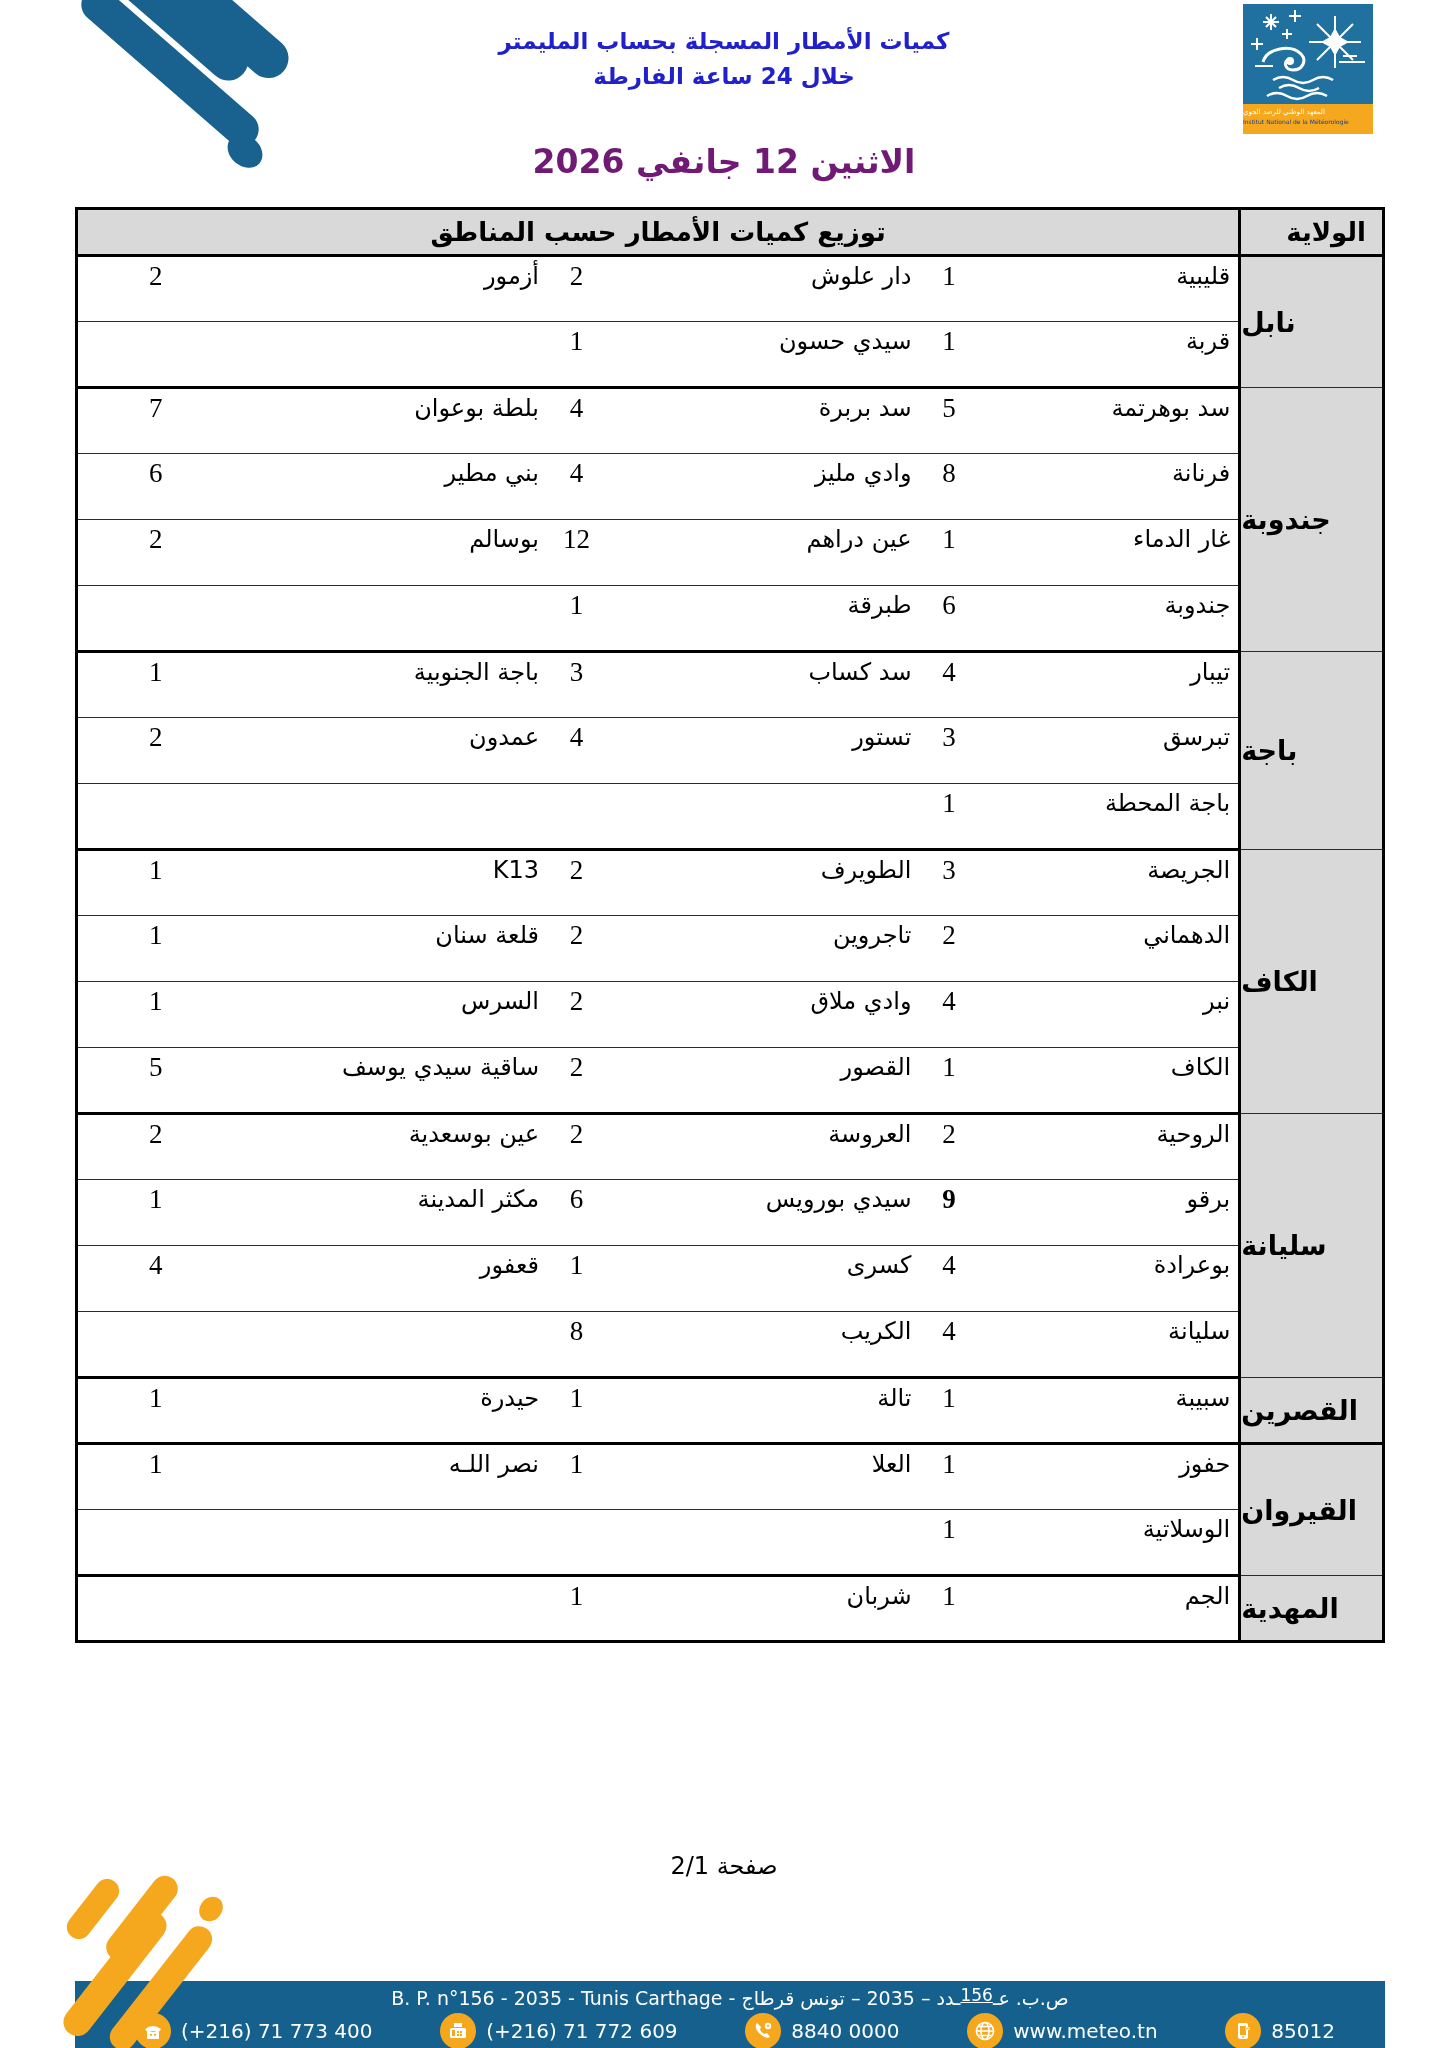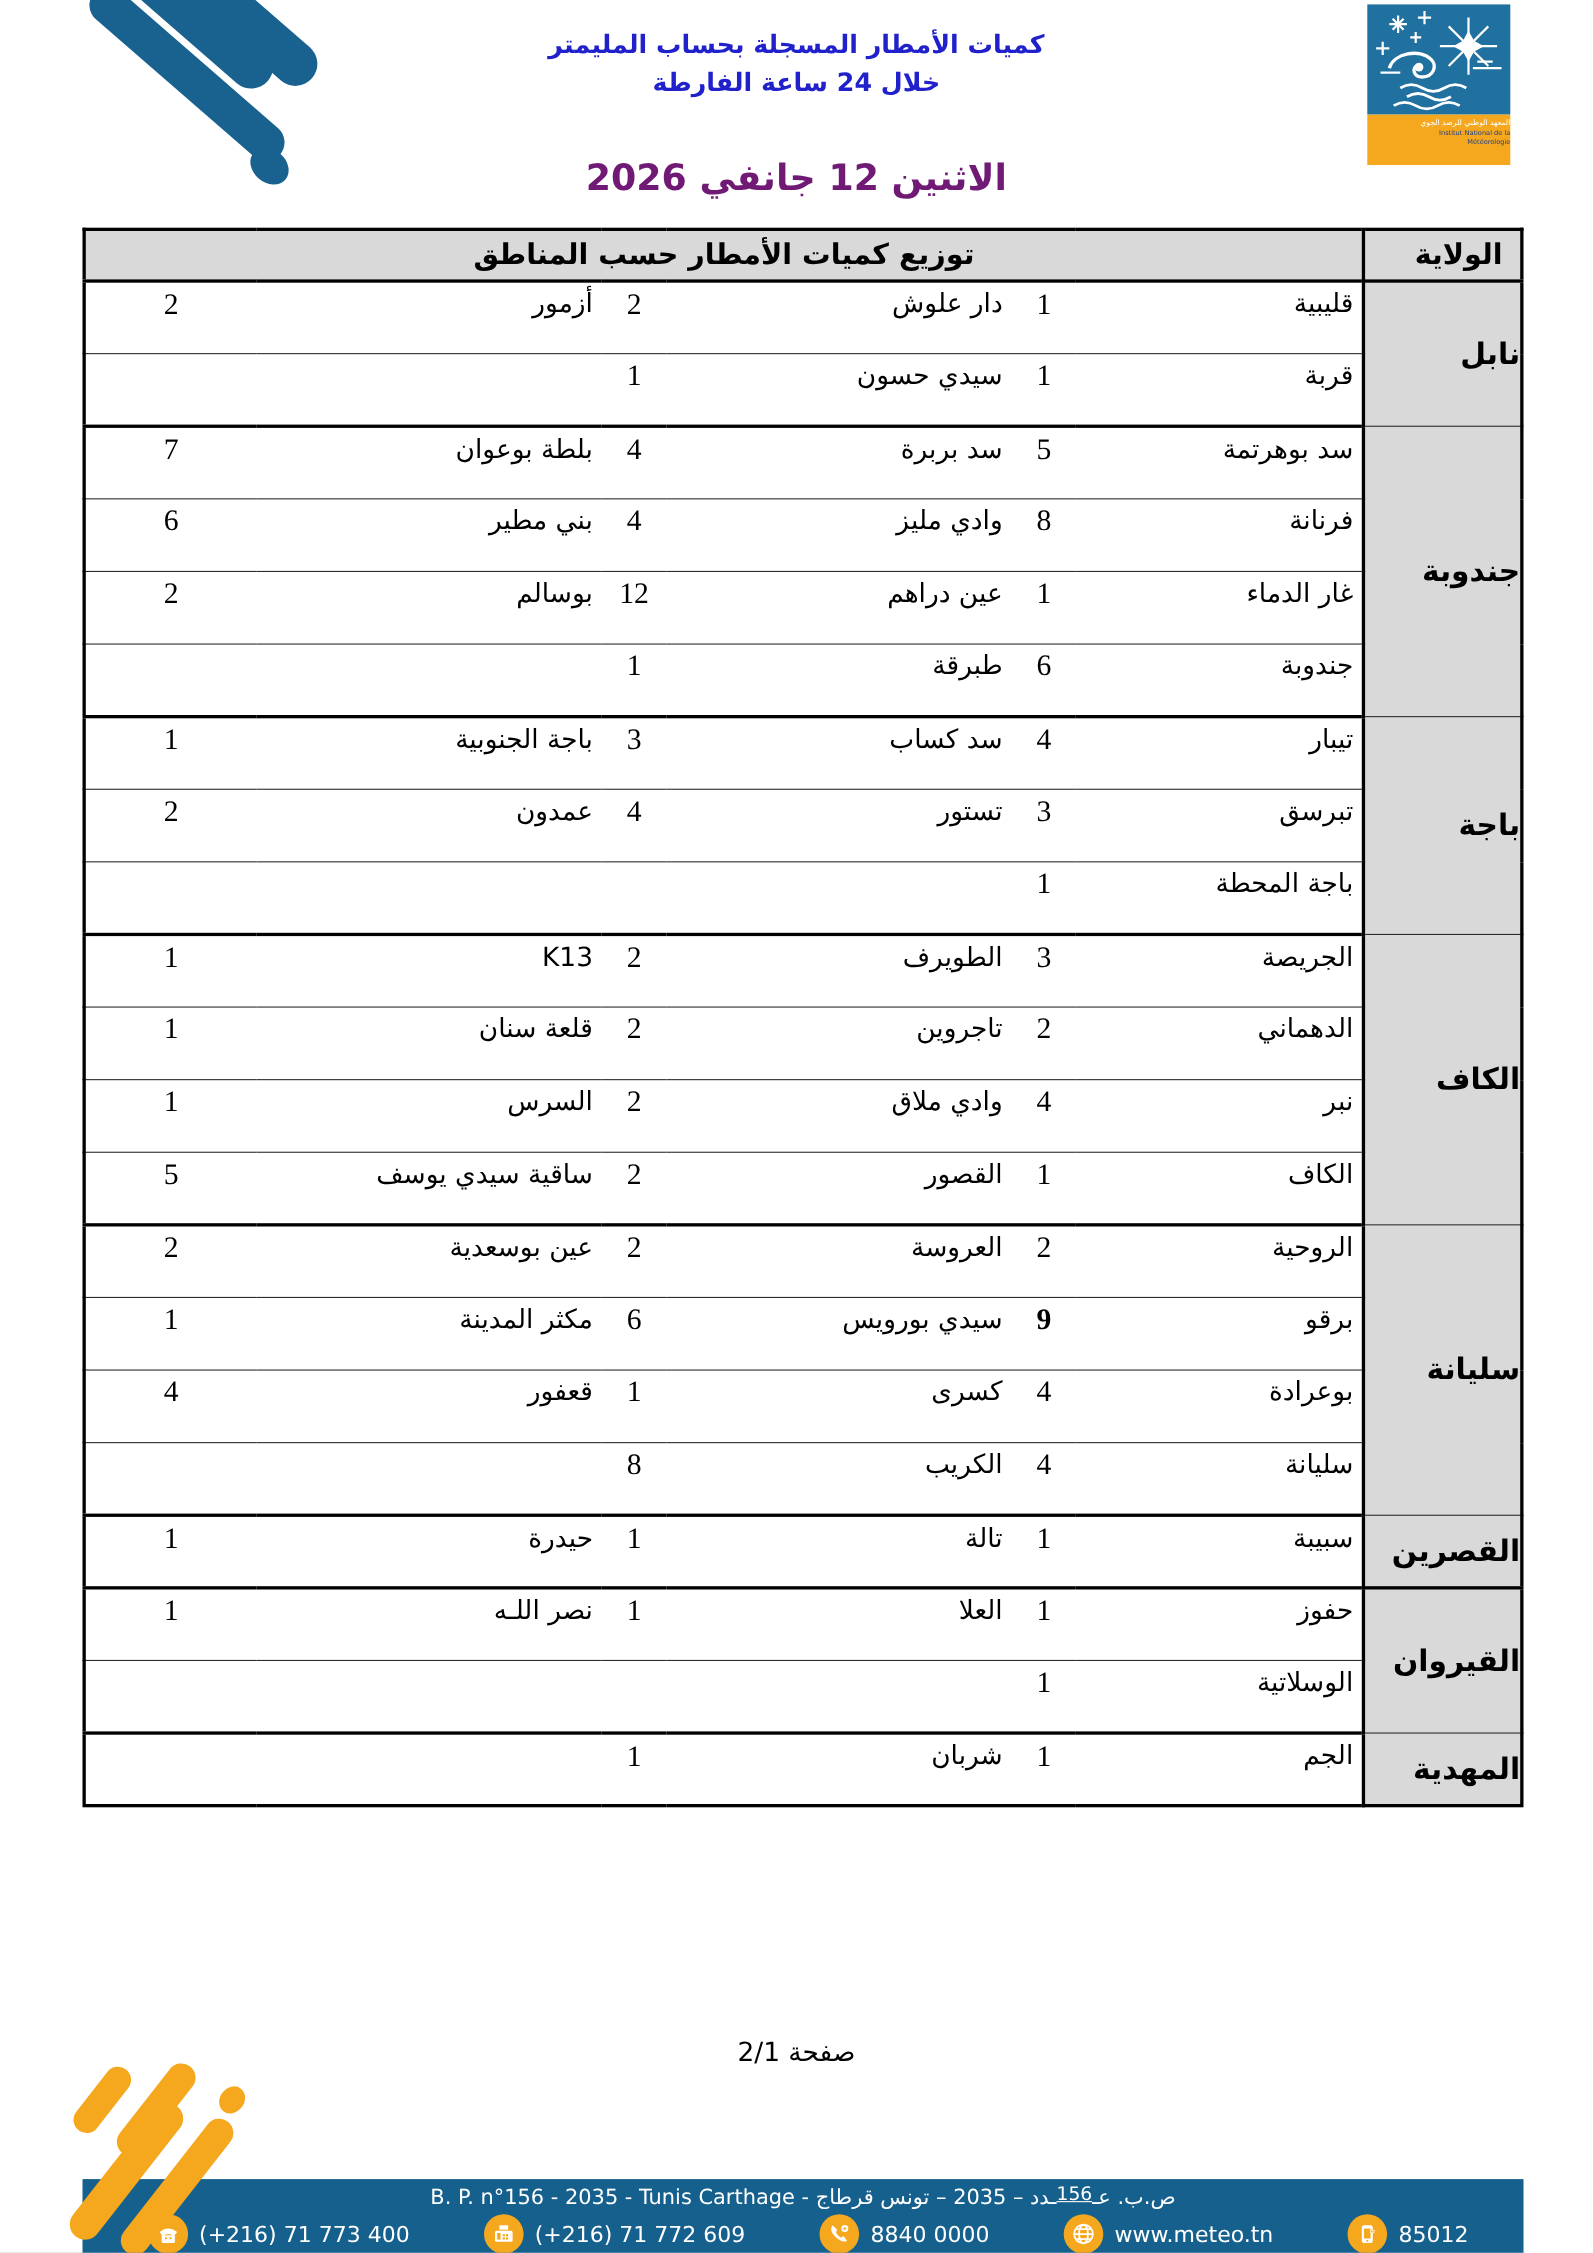--- a/index.html
+++ b/index.html
@@ -15,30 +15,30 @@
   .ll-dot { position:absolute; width:38px; height:30px; left:186px; top:166px; background:#19618f; border-radius:50%; transform:rotate(41deg); }
 
   
   .title-block { position:absolute; top:24px; left:0; width:100%; text-align:center; color:#2121cc; }
   .title-l1, .title-l2 { font-weight:bold; font-size:23px; line-height:1.5; }
   .doc-date { position:absolute; top:142px; left:0; width:100%; text-align:center; color:#701a75; font-weight:bold; font-size:33px; }
 
   
   .inm-logo { position:absolute; left:1243px; top:4px; width:130px; height:130px; }
   .inm-blue { width:130px; height:100px; background:#20719f; position:relative; overflow:hidden; }
-  .inm-orange { width:130px; height:46px; background:#f5a81e; text-align:right; padding-top:3px;padding-left:38px; }
+  .inm-orange { width:130px; height:30px; background:#f5a81e; text-align:left; padding-top:3px; }
   .inm-ar { font-size:7px; color:#ffffff; line-height:1.5; letter-spacing:1px; }
   .inm-fr { font-size:6px; color:#1c3f8f; line-height:1.4; }
 
   
   .table-wrap { position:absolute; left:75px; top:207px; }
   table.rain { border-collapse:collapse; width:1310px; table-layout:fixed; direction:rtl; border:3px solid #000; }
   table.rain th { background:#d9d9d9; border-bottom:3px solid #000; font-size:26px; font-weight:bold; padding:7px 16px; color:#000; }
   th.gov-h { border-left:3px solid #000;text-align:right; }
-  td.gov { background:#d9d9d9; border-left:3px solid #000; font-weight:bold; font-size:27px; text-align:right; vertical-align:middle; color:#000; }
+  td.gov { background:#d9d9d9; border-left:3px solid #000; font-weight:bold; font-size:27px; text-align:left; vertical-align:middle; color:#000; }
   td.st { text-align:right; vertical-align:top; padding:5px 8px 0 0; font-size:24px; height:66px; color:#000; }
   td.val { text-align:center; vertical-align:top; padding-top:4px; font-family:"Liberation Serif", serif; font-size:27px; color:#000; }
   td.val.b { font-weight:bold; }
   table.rain td { border-bottom:1px solid #2b2b2b; }
   table.rain tr.group-end td { border-bottom:3px solid #000; }
 
   
   .page-num { position:absolute; top:1852px; left:0; width:100%; text-align:center; font-size:24px; color:#000; }
 
   

